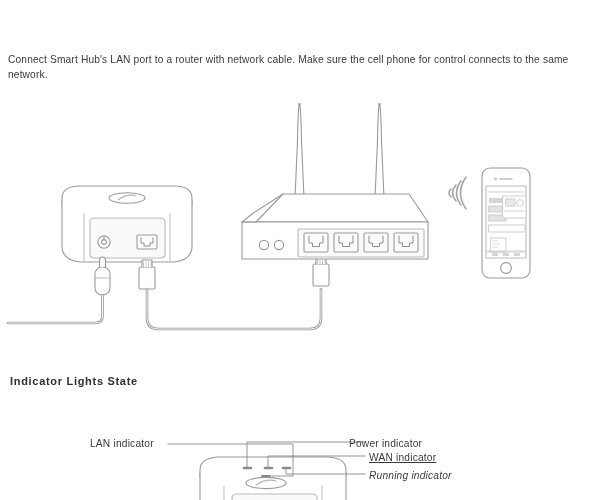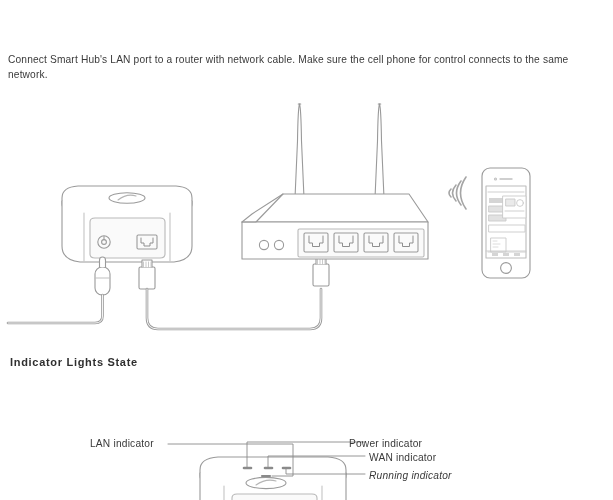--- a/index.html
+++ b/index.html
@@ -28,21 +28,21 @@
     top: 6px;
     width: 598px;
     font-size: 10.2px;
     line-height: 15px;
     color: #3a3a3a;
     letter-spacing: 0.15px;
   }
   .section-heading {
     position: absolute;
     left: 10px;
-    top: 310px;
+    top: 329px;
     font-size: 11px;
     font-weight: bold;
     color: #2f2f2f;
     letter-spacing: 0.7px;
   }
   .diagram {
     position: absolute;
     left: 0;
     top: 0;
     width: 613px;
@@ -51,21 +51,21 @@
   }
   .callout-label {
     position: absolute;
     font-size: 10.2px;
     color: #3a3a3a;
     white-space: nowrap;
     letter-spacing: 0.2px;
   }
   #lan-indicator-label { left: 90px; top: 392px; }
   #power-indicator-label { left: 349px; top: 392px; }
-  #wan-indicator-label { left: 369px; top: 406px; }
+  #wan-indicator-label { left: 369px; top: 406px; text-decoration: underline; }
   #running-indicator-label { left: 369px; top: 424px; font-style: italic; }
 </style>
 </head>
 <body>
 
 <div class="page">
 
   <div class="intro-text">Connect Smart Hub's LAN port to a router with network cable. Make sure the cell phone for control connects to the same network.</div>
 
   <div class="section-heading">Indicator Lights State</div>

